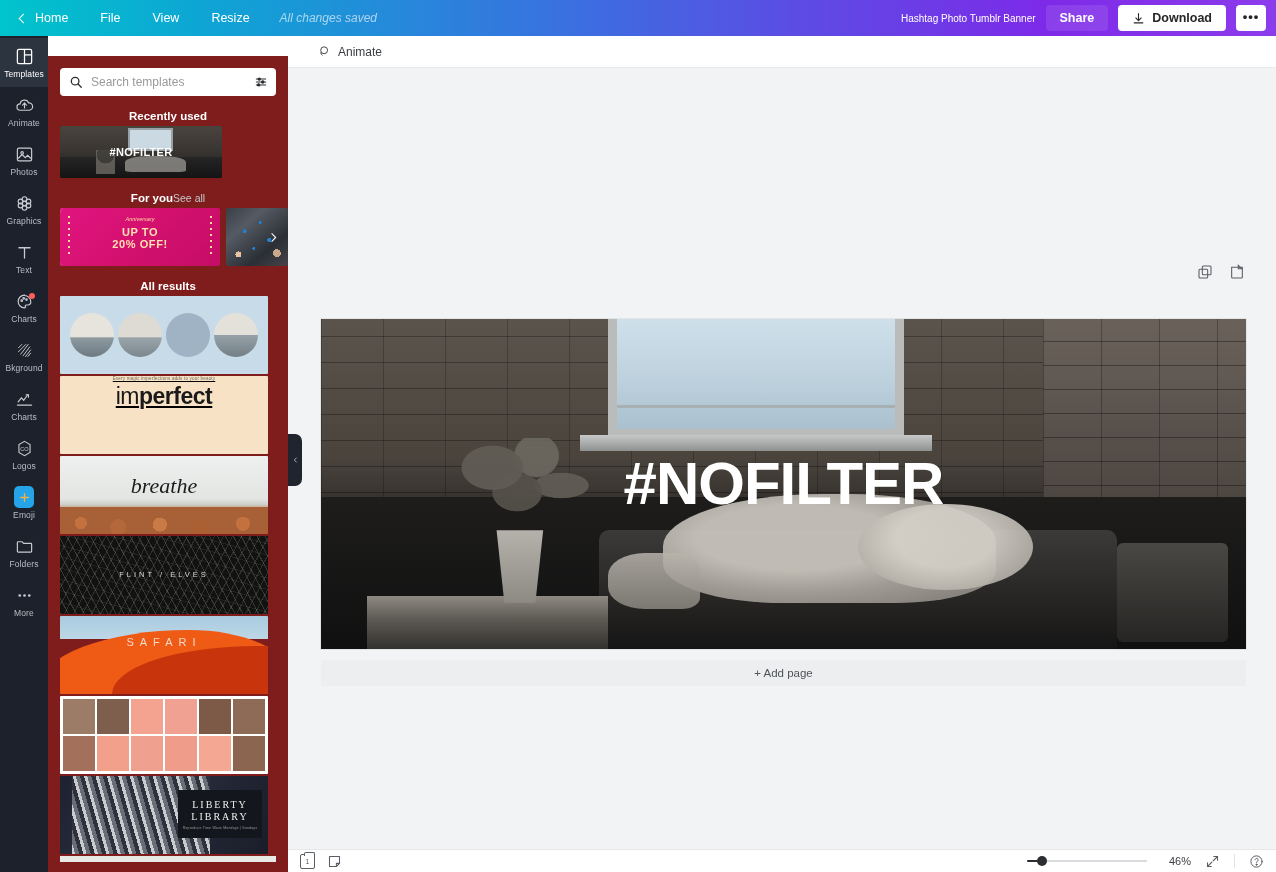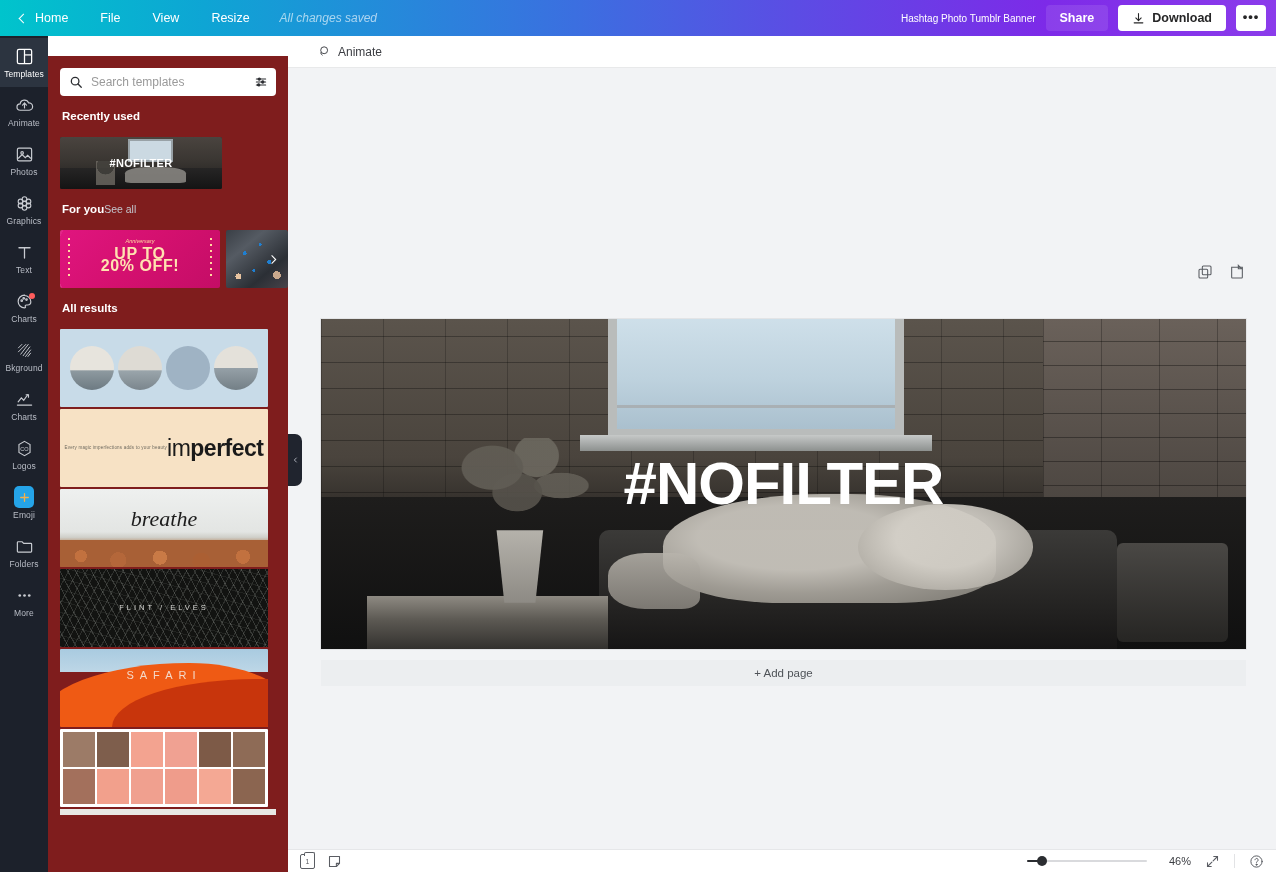--- a/index.html
+++ b/index.html
@@ -82,22 +82,22 @@
   .search-box {
     background: #ffffff; border-radius: 4px; height: 28px;
     display: flex; align-items: center; padding: 0 9px; gap: 8px;
   }
   .search-input {
     border: none; outline: none; flex: 1; font-size: 12px; color: #3b3b3b;
     font-family: "Liberation Sans", sans-serif; background: transparent;
   }
   .search-input::placeholder { color: #9a9a9a; }
   .sec-head {
-    display: flex; align-items: center; justify-content: flex-start;
-    padding: 14px 14px 15px 14px;
+    display: flex; align-items: center; justify-content: center;
+    padding: 14px 14px 4px 14px;
   }
   .sec-title { color: #ffffff; font-size: 11.5px; font-weight: bold; }
   .sec-link { color: #c3c6cd; font-size: 10.5px; cursor: pointer; }
 
   .thumb-row { padding: 0 12px; }
   .thumb {
     width: 162px; height: 52px; border-radius: 2px; overflow: hidden;
     position: relative; cursor: pointer;
   }
 
@@ -123,21 +123,21 @@
     flex-shrink: 0;
   }
   .fy1 { width: 160px; background: linear-gradient(135deg,#e0157f 0%, #d4106f 50%, #c40d66 100%); }
   .fy1::before {
     content:""; position:absolute; inset:0;
     background:
       linear-gradient(70deg, rgba(255,255,255,.10) 0 2px, transparent 2px 14px),
       linear-gradient(115deg, rgba(255,255,255,.08) 0 3px, transparent 3px 18px);
   }
   .fy1 .fy-small { position:absolute; top:8px; left:0; right:0; text-align:center; color:#ffd9a0; font-size:5.5px; font-style: italic;}
-  .fy1 .fy-big { position:absolute; top:18px; left:0; right:0; text-align:center; color:#ffe2b0; font-size:16px; font-weight:bold; letter-spacing:.6px; line-height:12px;}
+  .fy1 .fy-big { position:absolute; top:18px; left:0; right:0; text-align:center; color:#ffe2b0; font-size:11px; font-weight:bold; letter-spacing:.6px; line-height:12px;}
   .fy1 .fy-dots-l, .fy1 .fy-dots-r {
     position:absolute; top:8px; bottom:8px; width:2px;
     background: repeating-linear-gradient(#ffd9a0 0 2px, transparent 2px 6px);
   }
   .fy1 .fy-dots-l { left: 8px; } .fy1 .fy-dots-r { right: 8px; }
   .fy2 {
     width: 62px;
     background: linear-gradient(140deg,#3a3f46 0%, #555b63 30%, #2b2f35 70%, #47434a 100%);
   }
   .fy2::after {
@@ -163,21 +163,21 @@
 
   
   .r1 { background: #c8dbe8; display:flex; align-items:center; justify-content:space-around; padding: 0 8px; }
   .r1 .circ { width: 44px; height: 44px; border-radius: 50%; }
   .r1 .c1 { background: linear-gradient(180deg,#e7e4dd 55%, #8e9aa0 56%, #6d7a82 100%); }
   .r1 .c2 { background: linear-gradient(180deg,#dedbd4 55%, #9aa5ab 56%, #7b868d 100%); }
   .r1 .c3 { background: #9fb3c4; }
   .r1 .c4 { background: linear-gradient(180deg,#e4e1da 50%, #95a0a7 51%, #737f86 100%); }
 
   
-  .r2 { background: #f7e2c5; display:flex; align-items:center; justify-content:center; }
+  .r2 { background: #f7e2c5; display:flex; flex-direction:column; align-items:center; justify-content:flex-start;text-decoration:underline; }
   .r2 .sub { font-size: 4.5px; color: #6e6a5f; letter-spacing:.2px; margin-bottom: 2px; }
   .r2 .big { font-size: 23px; color: #1a1a1a; letter-spacing:-0.5px; }
   .r2 .big b { font-weight: bold; } .r2 .big i { font-style: normal; font-weight: normal; }
 
   
   .r3 { background: linear-gradient(180deg,#eef0ef 0%, #e3e5e3 55%, #cfcfc9 62%, #b07a4f 72%, #9c5f36 100%); position: relative;}
   .r3::after {
     content:""; position:absolute; left:0; right:0; bottom:0; height:34%;
     background:
       radial-gradient(circle at 10% 60%, #c2713f 0 6px, transparent 6px),
@@ -640,20 +640,27 @@
         <span style="background:#7d5a47"></span>
         <span style="background:#8e6b56"></span>
         <span style="background:#a3705c"></span>
         <span style="background:#f2a08c"></span>
         <span style="background:#f0a08f"></span>
         <span style="background:#ef9c8b"></span>
         <span style="background:#f4a894"></span>
         <span style="background:#8b6550"></span>
       </div>
 
+      <div class="res-card r7">
+        <div class="plate">
+          <div class="l1">LIBERTY</div>
+          <div class="l1">LIBRARY</div>
+          <div class="l2">Reproduce Time Wave Mondays | Sundays</div>
+        </div>
+      </div>
 
       <div class="r8"></div>
     </div>
   </div>
 
   <div class="panel-collapse">
     <span>
       <svg width="7" height="10" viewBox="0 0 24 24" fill="none" stroke="#b9bdc6" stroke-width="3" stroke-linecap="round">
         <path d="M15 5l-7 7 7 7"></path>
       </svg>

